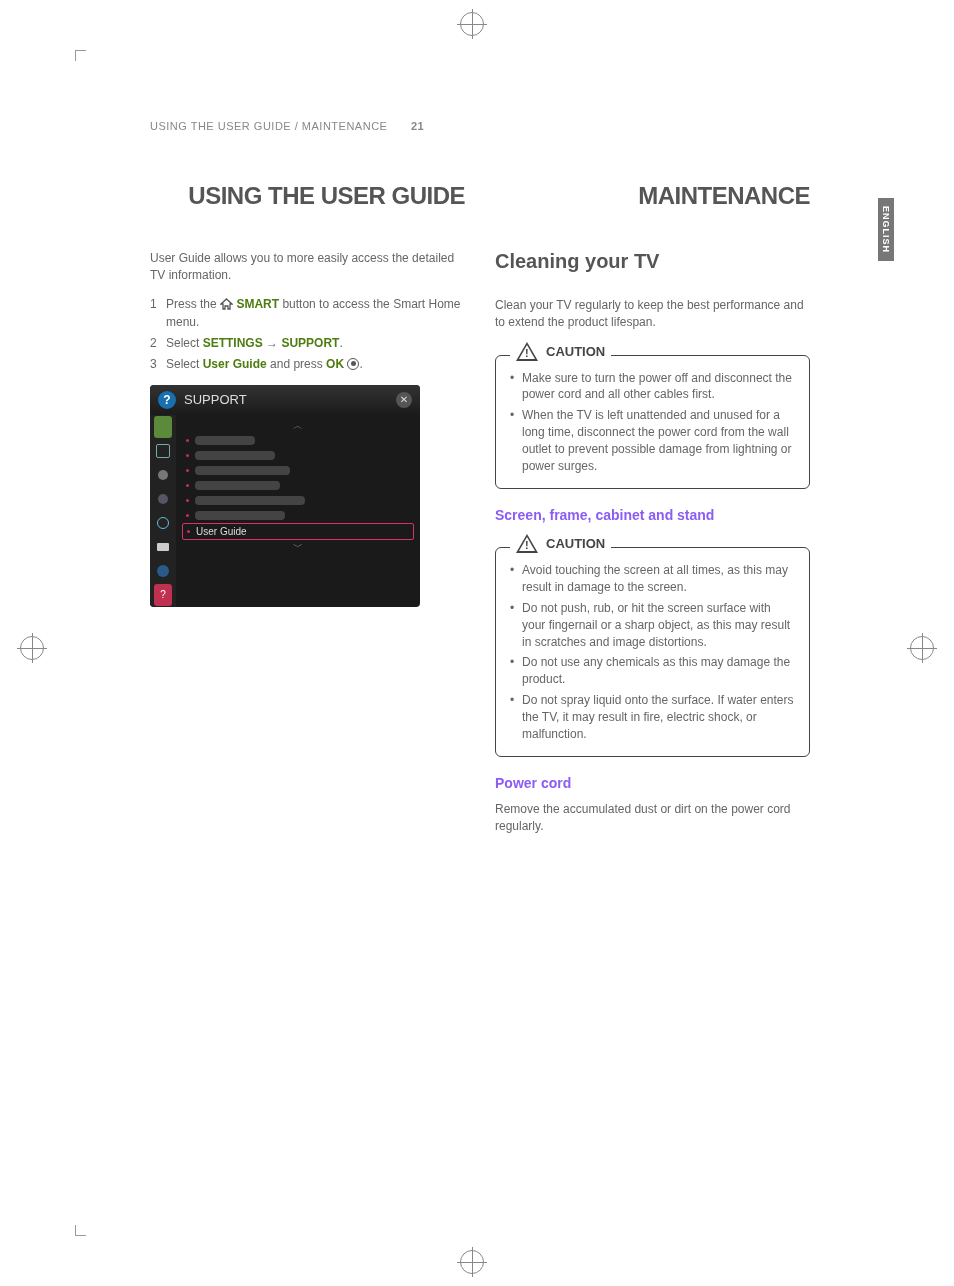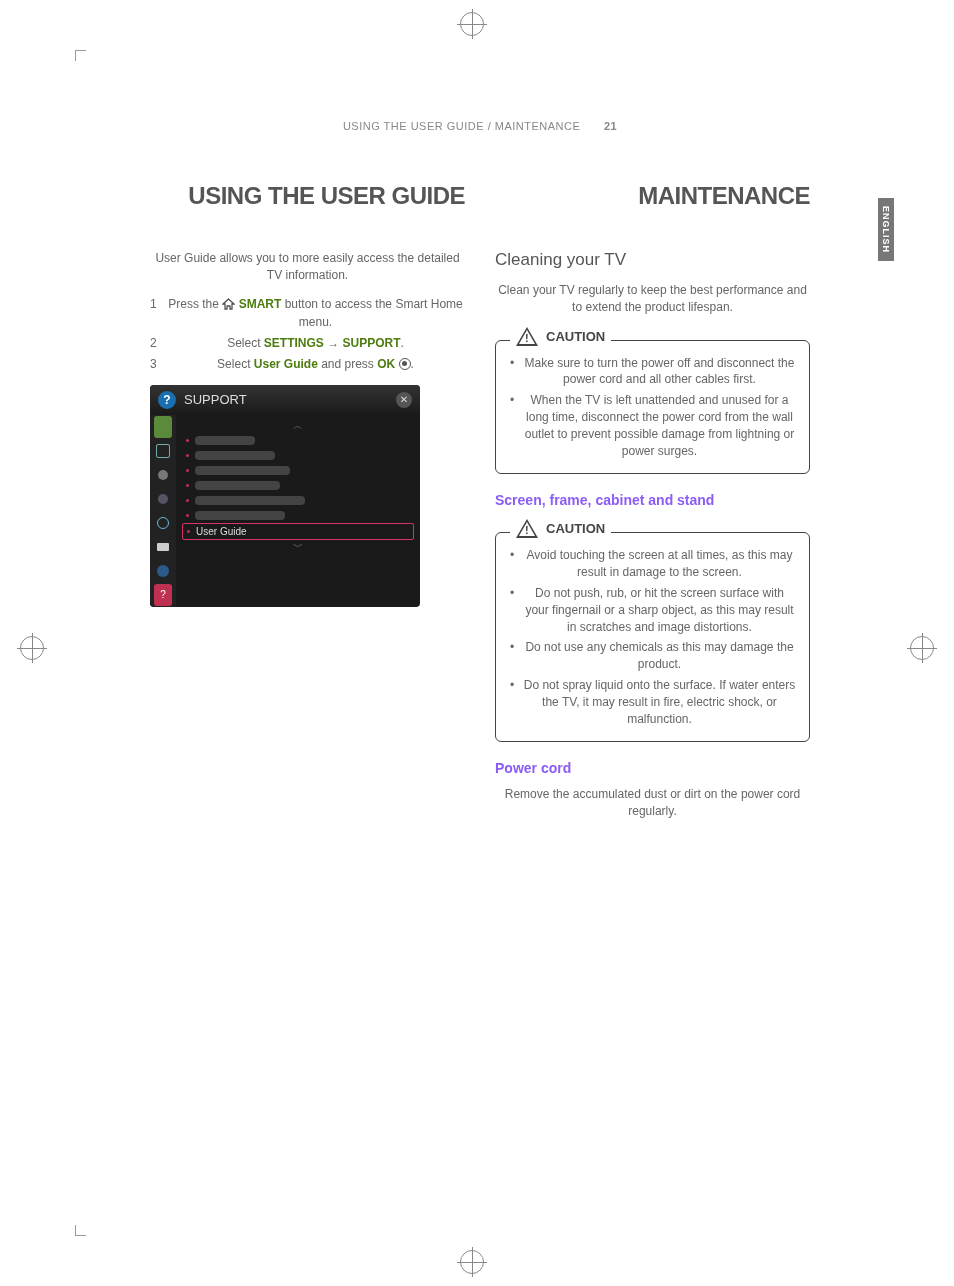--- a/index.html
+++ b/index.html
@@ -37,21 +37,21 @@
   .reg-left { top: 636px; left: 20px; }
   .reg-right { top: 636px; right: 20px; }
 
   .page {
     position: absolute;
     top: 120px;
     left: 150px;
     width: 660px;
   }
   .running-head {
-    text-align: center;
+    text-align: left;
     font-size: 11px;
     color: #888;
     letter-spacing: 0.5px;
     margin-bottom: 50px;
   }
   .running-head .pg {
     margin-left: 20px;
     font-weight: bold;
   }
   .columns {
@@ -64,36 +64,35 @@
   }
   h1 {
     font-size: 24px;
     font-weight: bold;
     color: #555;
     margin: 0 0 40px 0;
     letter-spacing: -0.5px;
     text-align: right;
   }
   h2 {
-    font-size: 17px;
-    font-weight: normal;
+    font-size: 20px;
+    font-weight: bold;
     color: #555;
-    margin: 20px 0 12px 0;
+    margin: 20px 0 24px 0;
   }
   h3 {
     font-size: 14px;
     font-weight: bold;
     color: #8b5cf6;
     margin: 18px 0 10px 0;
   }
   p, li {
     font-size: 12px;
     line-height: 1.4;
     color: #666;
-    text-align: center;
   }
   p { margin: 0 0 12px 0; }
   ol.steps {
     list-style: none;
     padding: 0;
     margin: 0 0 12px 0;
     counter-reset: step;
   }
   ol.steps > li {
     counter-increment: step;

